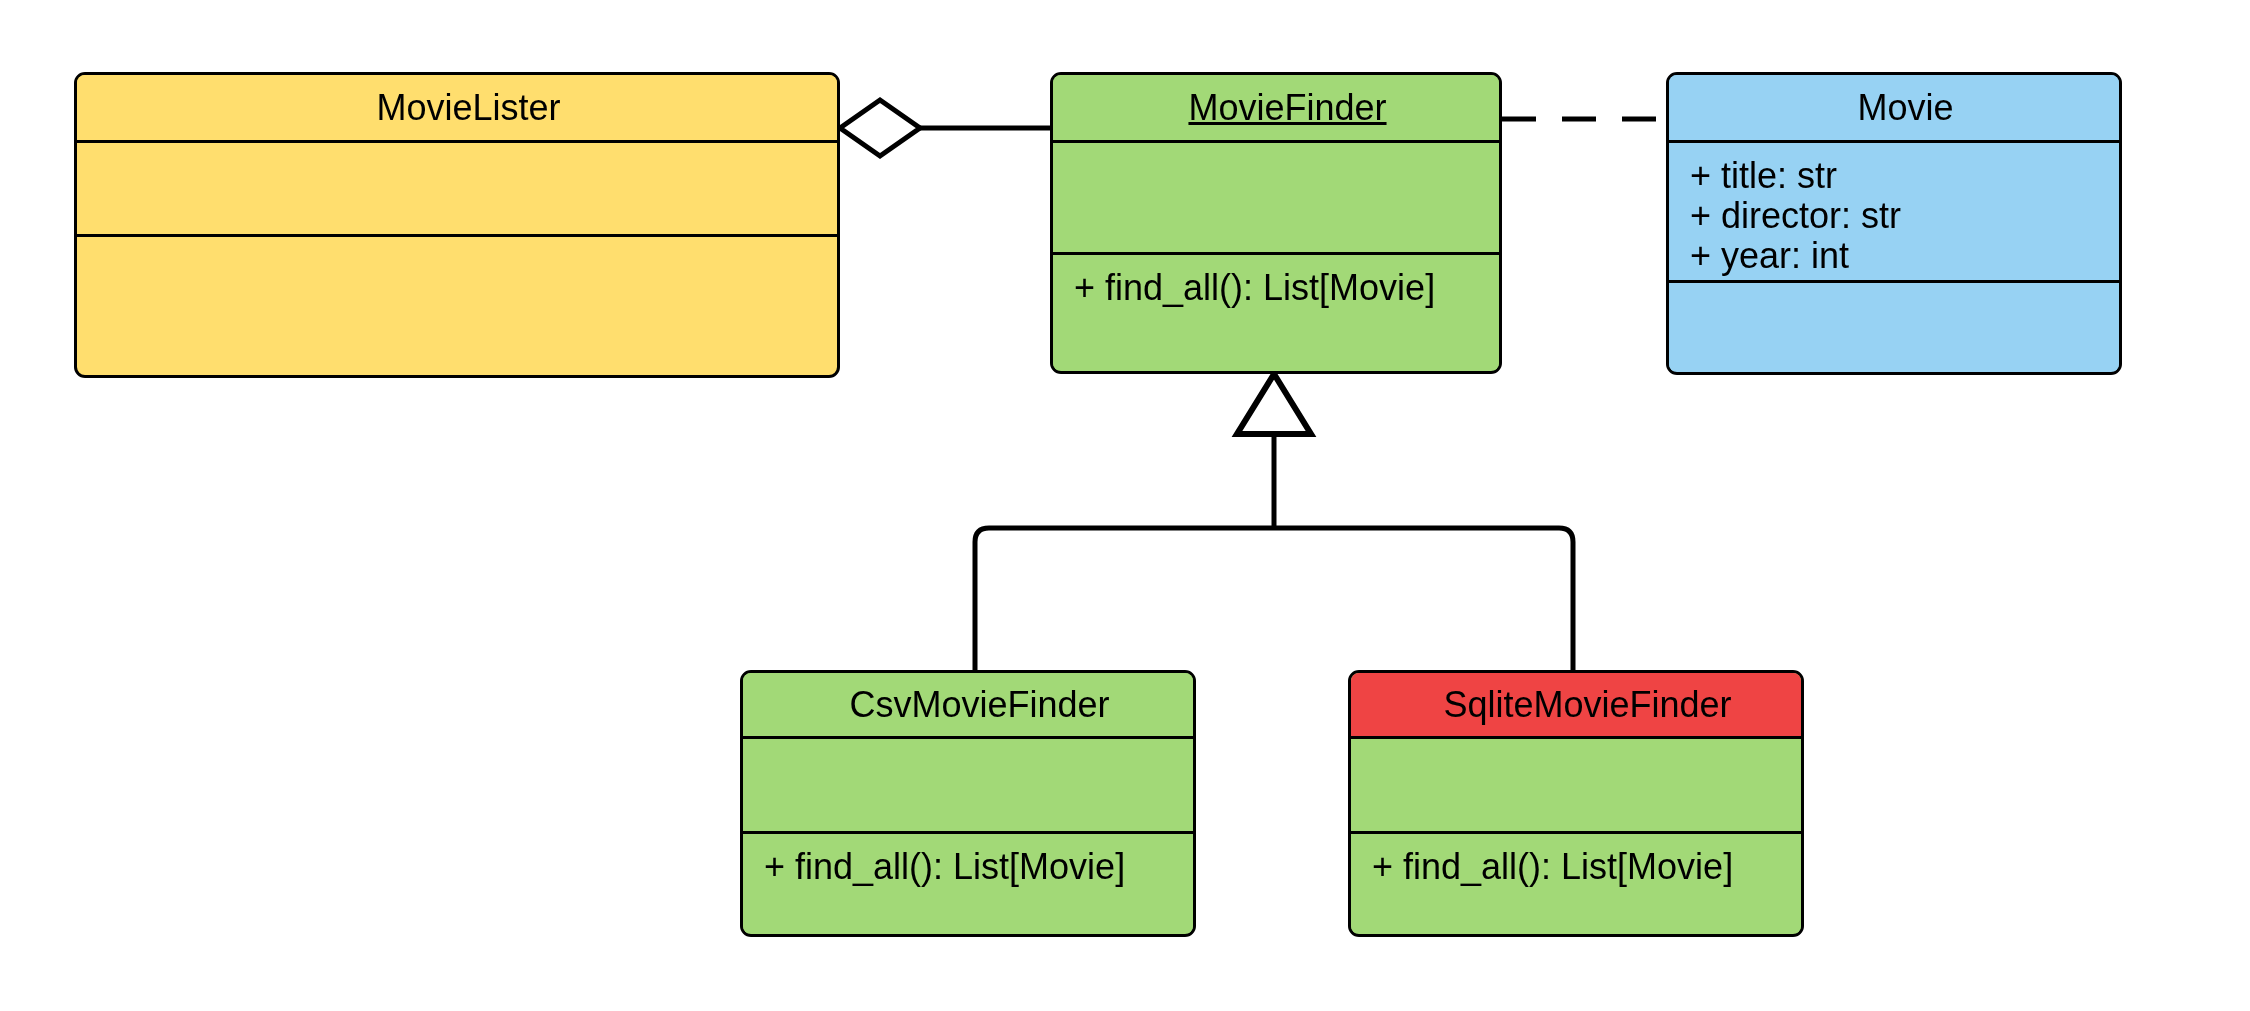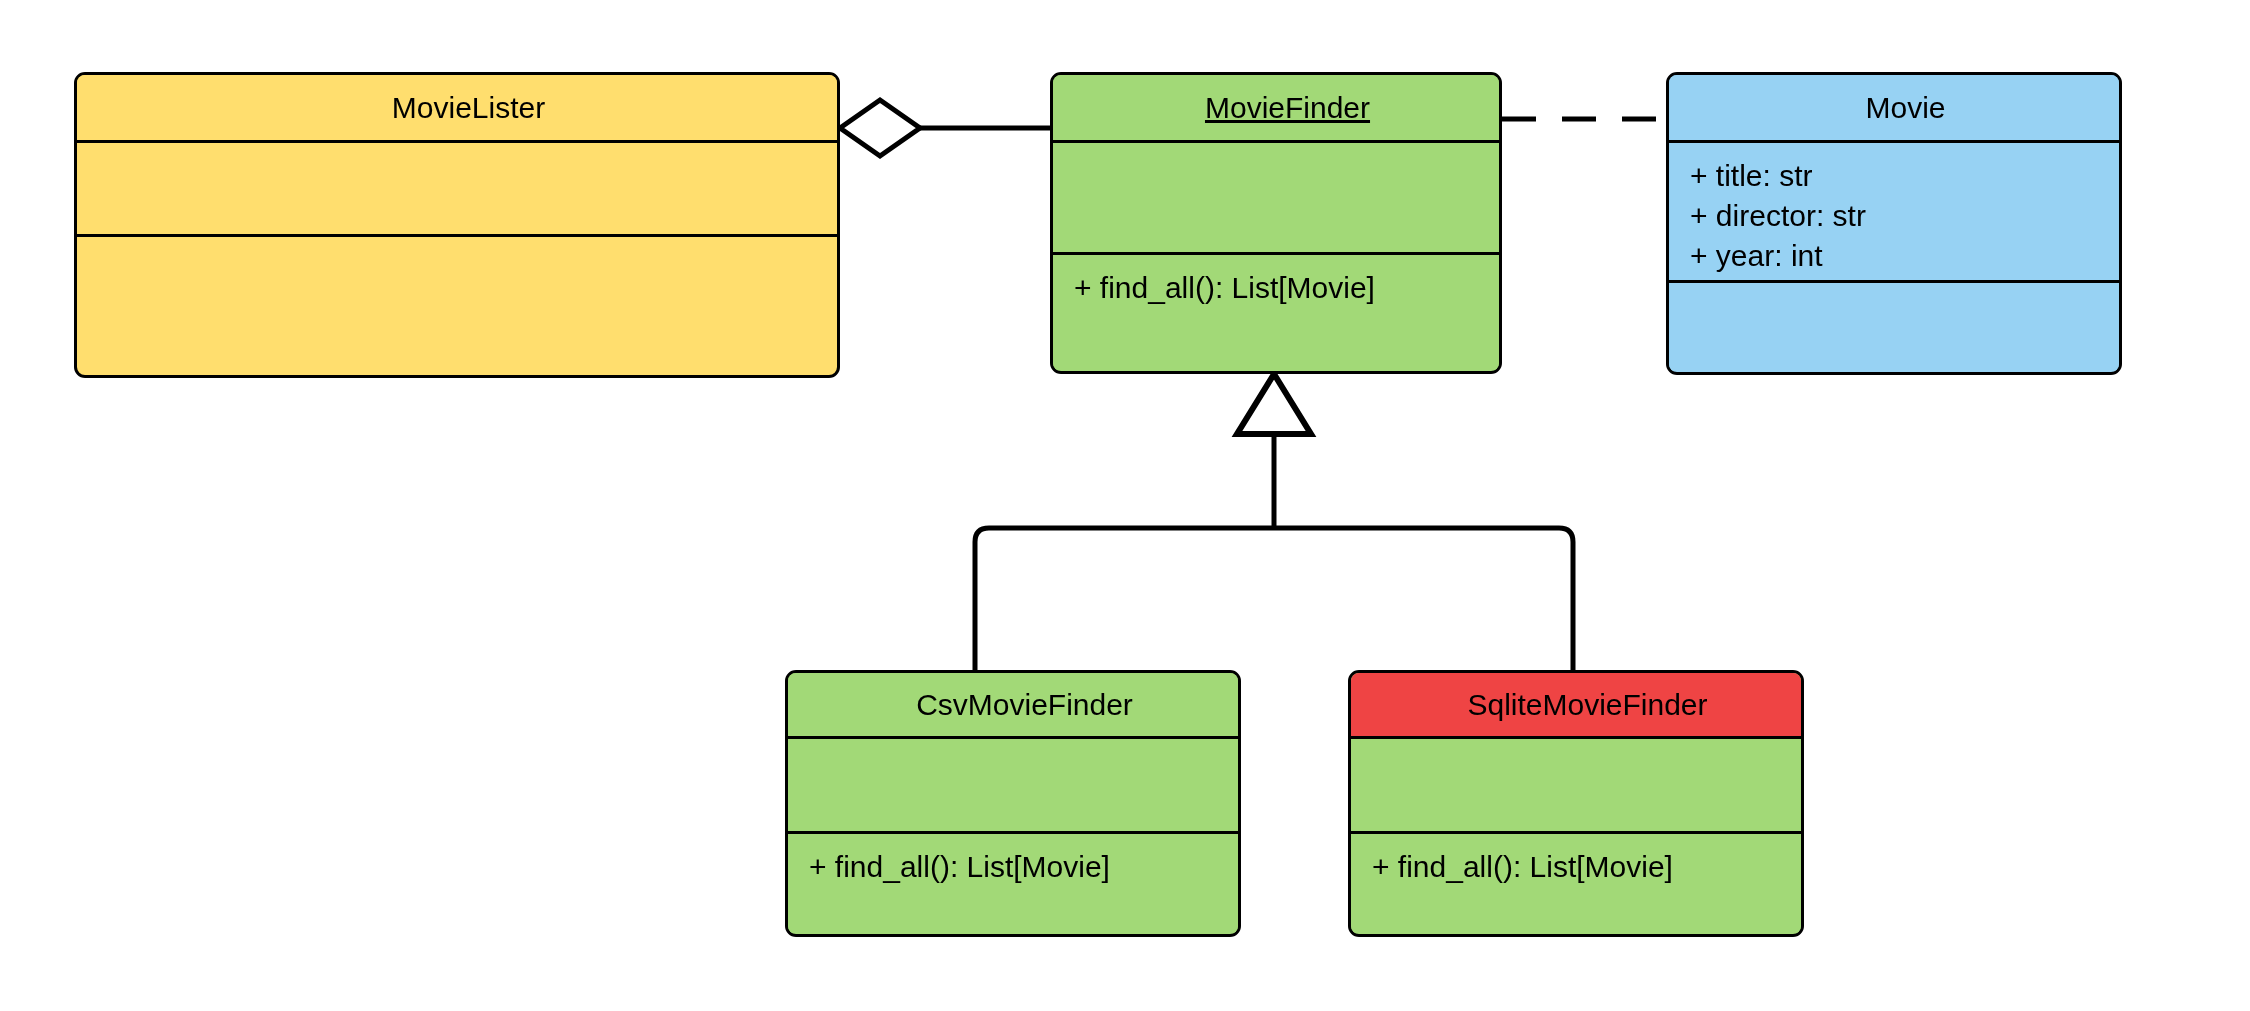--- a/index.html
+++ b/index.html
@@ -45,28 +45,28 @@
   .uml-attr-band {
     box-sizing: border-box;
     border-bottom: 3.5px solid #000000;
     padding: 0;
   }
   .uml-meth-band {
     box-sizing: border-box;
     padding: 0;
   }
   .uml-name-text {
-    font-size: 30px;
+    font-size: 36px;
     color: #000000;
     line-height: 1;
     white-space: nowrap;
     margin-left: 23px;
   }
   .member-line {
-    font-size: 30px;
+    font-size: 36px;
     color: #000000;
     white-space: nowrap;
     padding-left: 21px;
     line-height: 40px;
   }
   .band-pad-top {
     padding-top: 13px;
   }
 
   
@@ -81,21 +81,21 @@
   #cls-moviefinder .uml-attr-band { height: 112px; background: #A2D977; }
   #cls-moviefinder .uml-meth-band { height: 115px; background: #A2D977; }
 
   
   #cls-movie { left: 1666px; top: 72px; width: 456px; height: 303px; background: #97D2F3; }
   #cls-movie .uml-name-band { height: 68px; background: #97D2F3; }
   #cls-movie .uml-attr-band { height: 140px; background: #97D2F3; }
   #cls-movie .uml-meth-band { height: 88px; background: #97D2F3; }
 
   
-  #cls-csvmoviefinder { left: 785px; top: 670px; width: 456px; height: 267px; background: #A2D977; }
+  #cls-csvmoviefinder { left: 740px; top: 670px; width: 456px; height: 267px; background: #A2D977; }
   #cls-csvmoviefinder .uml-name-band { height: 66px; background: #A2D977; }
   #cls-csvmoviefinder .uml-attr-band { height: 95px; background: #A2D977; }
   #cls-csvmoviefinder .uml-meth-band { height: 99px; background: #A2D977; }
 
   
   #cls-sqlitemoviefinder { left: 1348px; top: 670px; width: 456px; height: 267px; background: #A2D977; }
   #cls-sqlitemoviefinder .uml-name-band { height: 66px; background: #ef4444; }
   #cls-sqlitemoviefinder .uml-attr-band { height: 95px; background: #A2D977; }
   #cls-sqlitemoviefinder .uml-meth-band { height: 99px; background: #A2D977; }
 </style>

